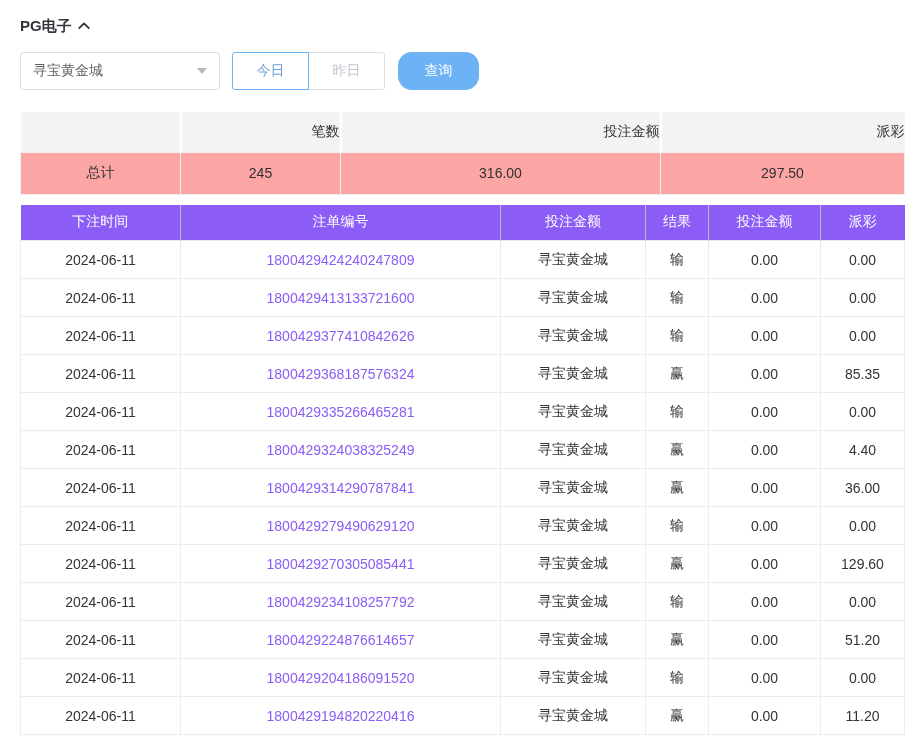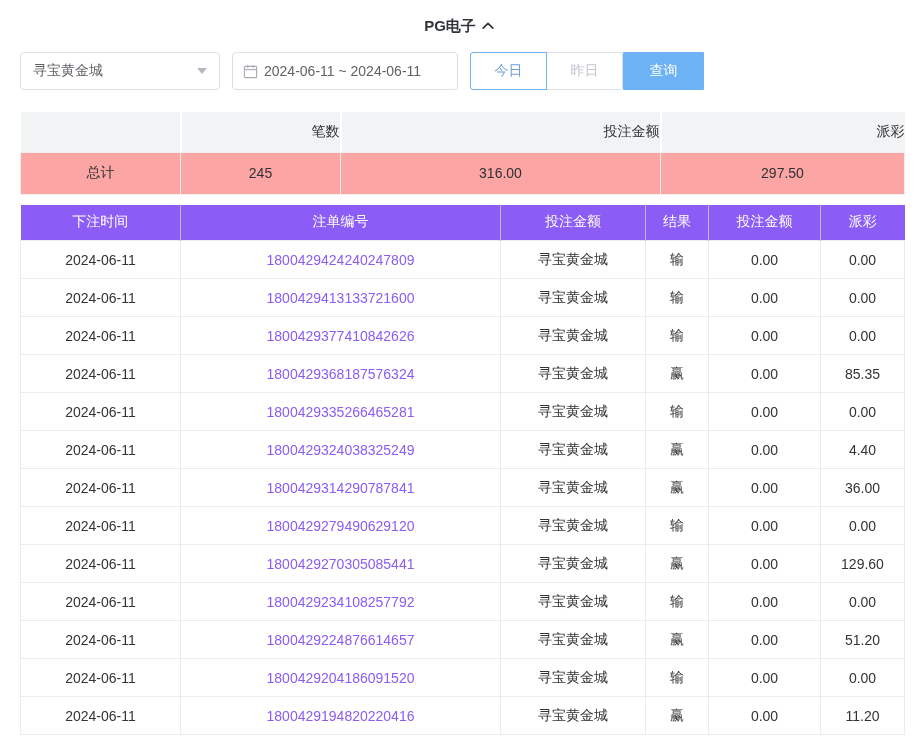--- a/index.html
+++ b/index.html
@@ -7,21 +7,21 @@
     width: 924px; height: 737px;
     background: #ffffff;
     font-family: "Liberation Sans", "DejaVu Sans", sans-serif;
     overflow: hidden;
   }
   .page { padding: 0 20px; }
 
   
   .panel-header {
     height: 46px;
-    display: flex; align-items: center; justify-content: center;
+    display: flex; align-items: center; justify-content: flex-start;
     padding-top: 6px;
   }
   .panel-title { font-size: 15px; font-weight: bold; color: #31353b; }
   .collapse-btn { cursor: pointer; display: flex; align-items: center; padding: 4px; }
 
   
   .filter-row { display: flex; align-items: center; height: 38px; margin-top: 6px; }
   .select {
     width: 200px; height: 38px;
     border: 1px solid #dcdfe6; border-radius: 4px;
@@ -46,22 +46,22 @@
     width: 77px; height: 38px;
     background: #fff; border: 1px solid #dcdfe6;
     font-size: 14px; color: #c3c7ce; cursor: pointer;
     margin-left: -1px;
     font-family: inherit;
   }
   .quick-btn:first-child { margin-left: 0; border-radius: 3px 0 0 3px; }
   .quick-btn:last-child { border-radius: 0 3px 3px 0; }
   .quick-btn.active { border-color: #6db1f7; color: #6d9fd9; position: relative; z-index: 1; }
   .search-btn {
-    width: 81px; height: 38px; 
-    background: #6cb2f5; border: none; border-radius: 1px;
+    width: 81px; height: 38px; margin-left: 13px;
+    background: #6cb2f5; border: none; border-radius: 14px;
     color: #fff; font-size: 14px; cursor: pointer;
     font-family: Liberation Serif, serif;
   }
 
   
   .summary-table {
     width: 884px; margin-top: 22px;
     border-collapse: collapse; table-layout: fixed;
   }
   .summary-table th {
@@ -107,31 +107,20 @@
       </svg>
     </span>
   </div>
 
   <div class="filter-row">
     <div class="select">
       <span>寻宝黄金城</span>
       <span class="select-arrow"></span>
     </div>
 
-    <div class="date-picker">
-      <span style="display:flex;align-items:center;">
-        <svg width="15" height="15" viewBox="0 0 16 16" fill="none">
-          <rect x="1.5" y="2.5" width="13" height="12" rx="1" stroke="#a8abb2" stroke-width="1.2"></rect>
-          <line x1="1.5" y1="6" x2="14.5" y2="6" stroke="#a8abb2" stroke-width="1.2"></line>
-          <line x1="5" y1="1" x2="5" y2="4" stroke="#a8abb2" stroke-width="1.2"></line>
-          <line x1="11" y1="1" x2="11" y2="4" stroke="#a8abb2" stroke-width="1.2"></line>
-        </svg>
-      </span>
-      <span>2024-06-11 ~ 2024-06-11</span>
-    </div>
 
     <div class="quick-group">
       <button class="quick-btn active">今日</button>
       <button class="quick-btn">昨日</button>
     </div>
 
     <button class="search-btn">查询</button>
   </div>
 
   <table class="summary-table">

